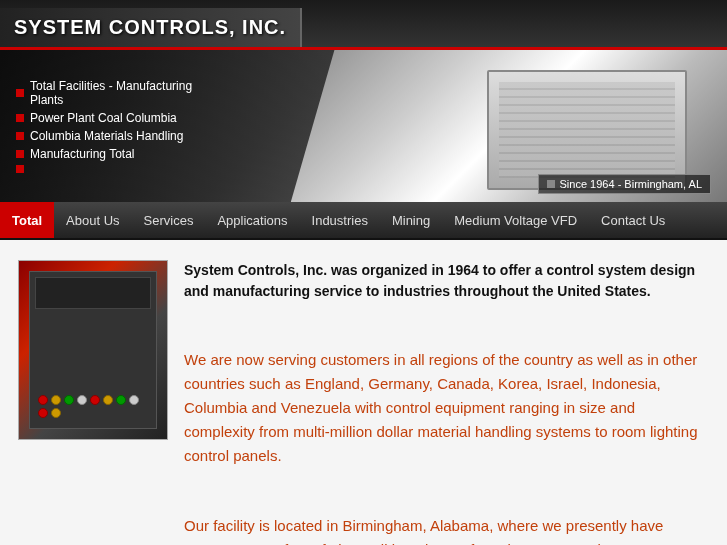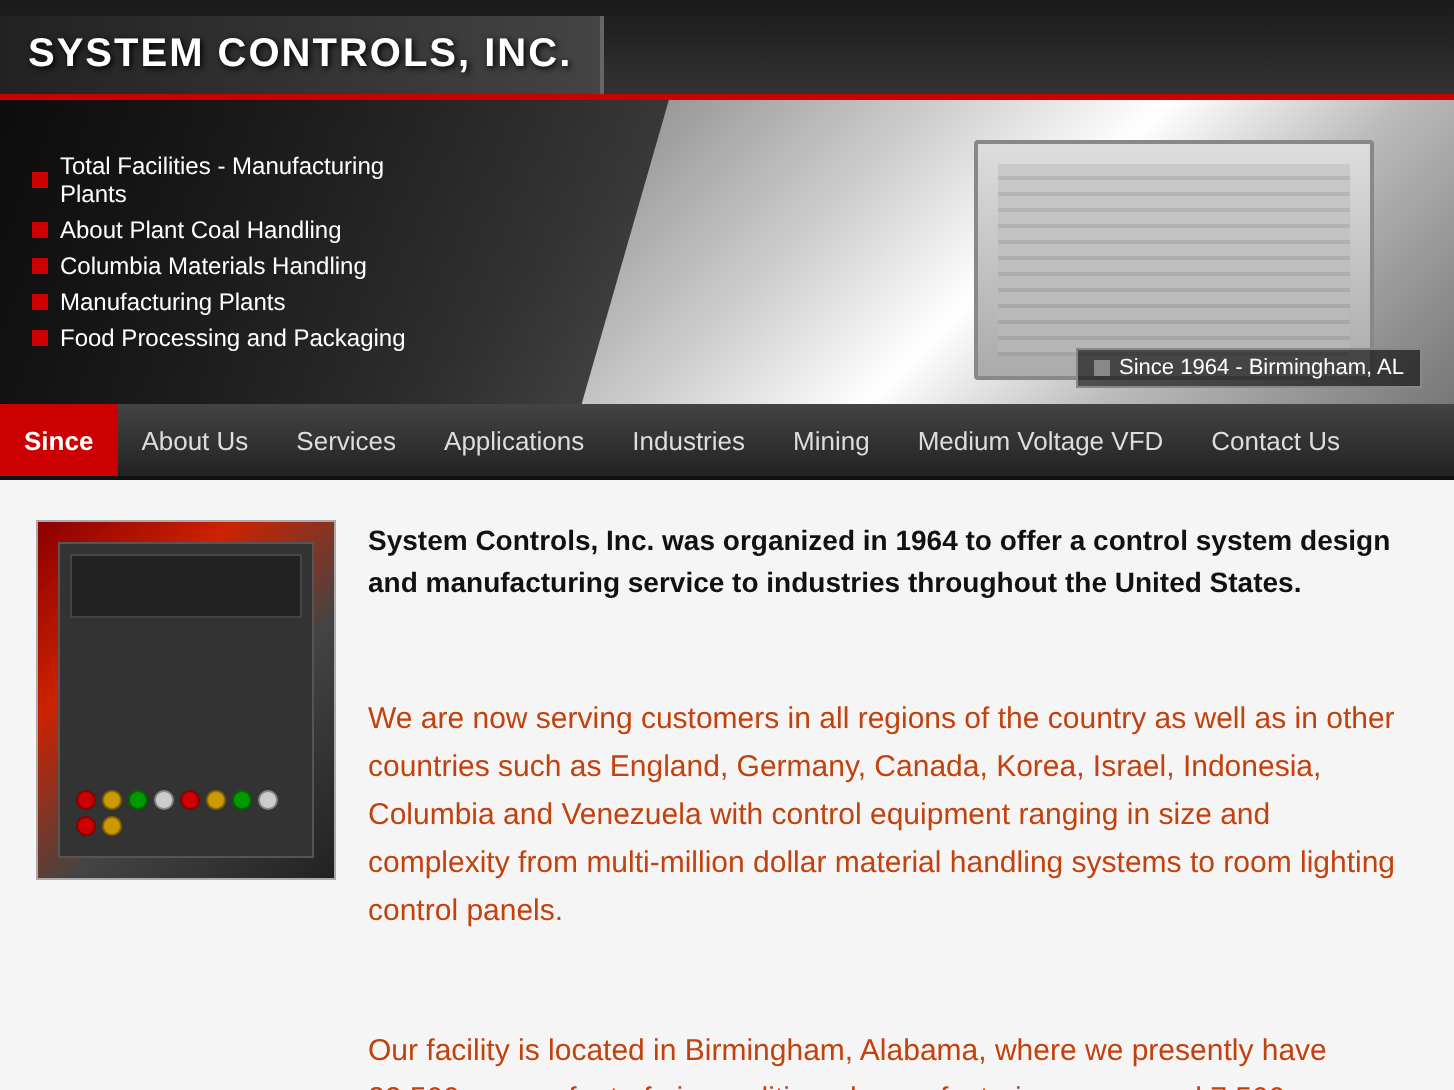--- a/index.html
+++ b/index.html
@@ -236,44 +236,43 @@
     <div class="hero-machine-detail"></div>
   </div>
   <div class="hero-content">
     <ul class="hero-list">
       <li>
           <span class="bullet"></span>
           <span>Total Facilities - Manufacturing Plants</span>
         </li>
       <li>
           <span class="bullet"></span>
-          <span>About Plant Coal Handling</span>
+          <span>Power Plant Coal Columbia</span>
         </li>
       <li>
           <span class="bullet"></span>
           <span>Columbia Materials Handling</span>
         </li>
       <li>
           <span class="bullet"></span>
-          <span>Manufacturing Plants</span>
-        </li>
-      <li>
-          <span class="bullet"></span>
-          <span>Food Processing and Packaging</span>
+          <span>Manufacturing Total</span>
+        </li>
+      <li>
+          <span class="bullet"></span>
         </li>
     </ul>
   </div>
   <div class="hero-since">
     <span class="since-box"></span>
     <span>Since 1964 - Birmingham, AL</span>
   </div>
 </div>
 
 <nav class="nav">
-  <a class="nav-item active">Since</a>
+  <a class="nav-item active">Total</a>
   <a class="nav-item">About Us</a>
   <a class="nav-item">Services</a>
   <a class="nav-item">Applications</a>
   <a class="nav-item">Industries</a>
   <a class="nav-item">Mining</a>
   <a class="nav-item">Medium Voltage VFD</a>
   <a class="nav-item">Contact Us</a>
 </nav>
 
 <div class="main">

